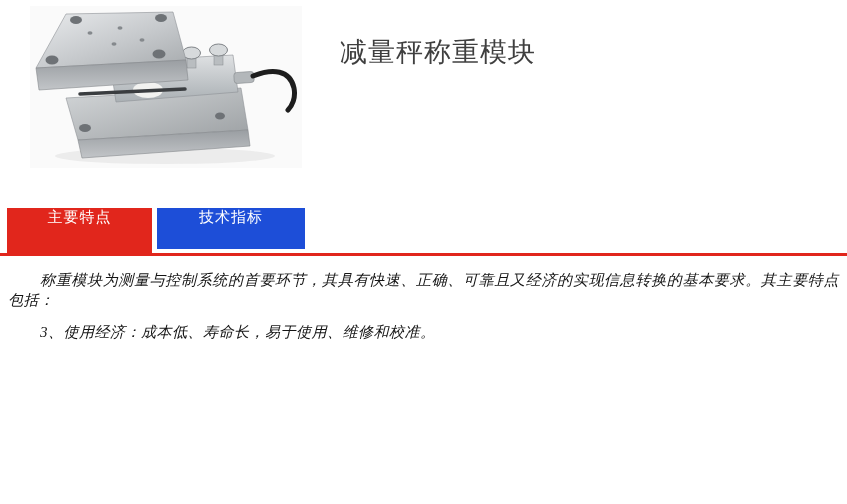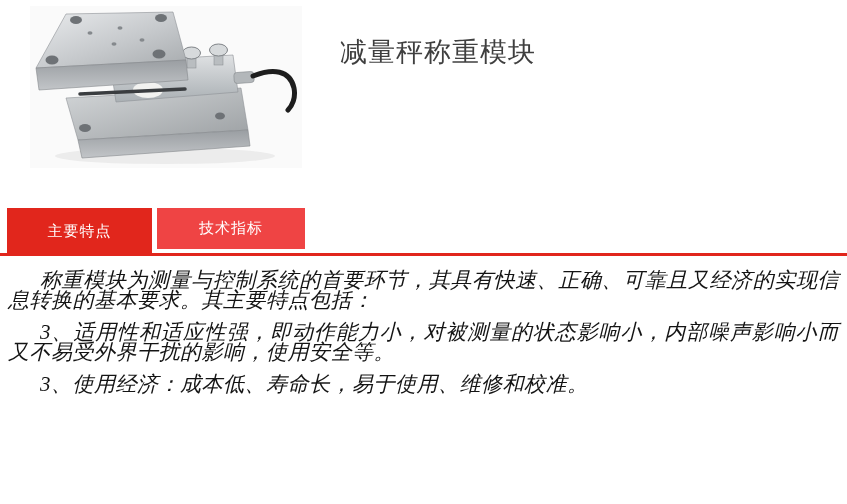--- a/index.html
+++ b/index.html
@@ -15,43 +15,43 @@
     position:absolute;left:30px;top:6px;width:272px;height:162px;
   }
   .page-title{
     position:absolute;left:340px;top:20px;
     font-size:27px;line-height:28px;color:#3f3f3f;
     font-weight:400;letter-spacing:1px;white-space:nowrap;
   }
 
   
   .tab{
-    position:absolute;display:flex;align-items:center;justify-content:center;
+    position:absolute;display:flex;justify-content:center;
     font-size:15px;color:#ffffff;letter-spacing:1px;cursor:pointer;
     box-sizing:border-box;
   }
   .tab--active{
     left:7px;top:208px;width:145px;height:47px;background:#e1261c;
   }
   .tab--inactive{
-    left:157px;top:208px;width:148px;height:41px;background:#ef4444;
+    left:157px;top:208px;width:148px;height:41px;background:#1d4ed8;
   }
   .accent-divider{
     position:absolute;left:0;top:253px;width:847px;height:3px;background:#e1261c;
   }
 
   
   .content{
     position:absolute;left:8px;top:264px;width:831px;padding-top:6px;
   }
   .content p{
     margin:0 0 12px 0;
     font-family:"Liberation Serif","DejaVu Serif",serif;
     font-style:italic;
-    font-size:21px;line-height:20px;color:#141414;
+    font-size:15px;line-height:20px;color:#141414;
     text-align:justify;text-indent:32px;letter-spacing:0.5px;
   }
 </style>
 </head>
 <body>
 
 <div class="page">
 
   <div class="product-photo">
     <svg width="272" height="162" viewBox="0 0 272 162" xmlns="http://www.w3.org/2000/svg">
@@ -113,17 +113,16 @@
   <div class="tab tab--active">
     <span>主要特点</span>
   </div>
   <div class="tab tab--inactive">
     <span>技术指标</span>
   </div>
   <div class="accent-divider"></div>
 
   <div class="content">
     <p>称重模块为测量与控制系统的首要环节，其具有快速、正确、可靠且又经济的实现信息转换的基本要求。其主要特点包括：</p>
-    <p>3、适用性和适应性强，即动作能力小，对被测量的状态影响小，内部噪声影响小而又不易受外界干扰的影响，使用安全等。</p>
     <p>3、使用经济：成本低、寿命长，易于使用、维修和校准。</p>
   </div>
 
 </div>
 
 </body></html>

